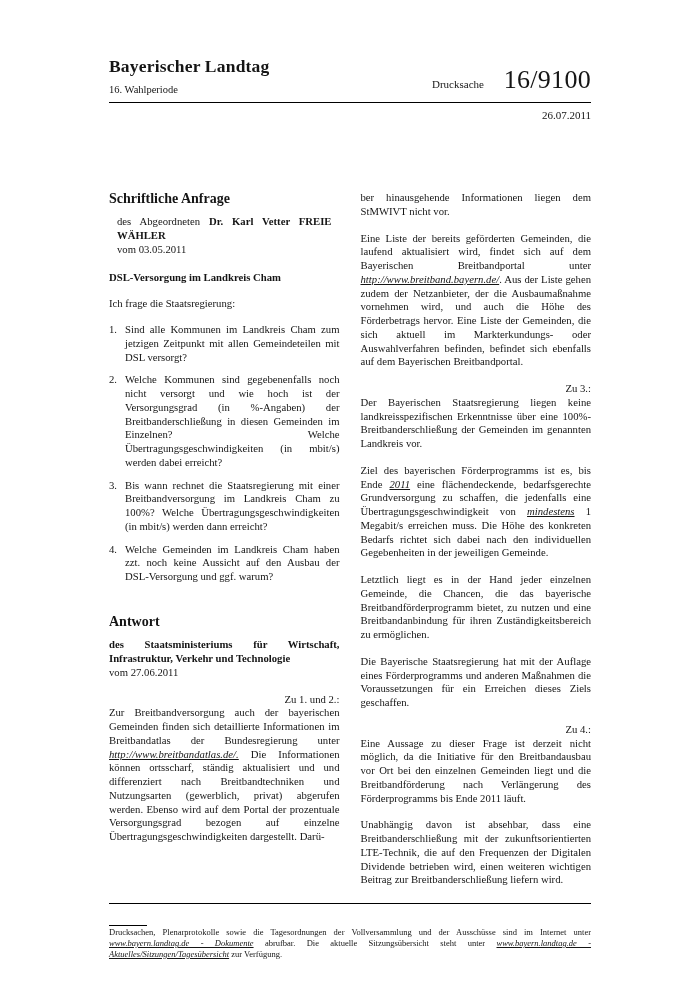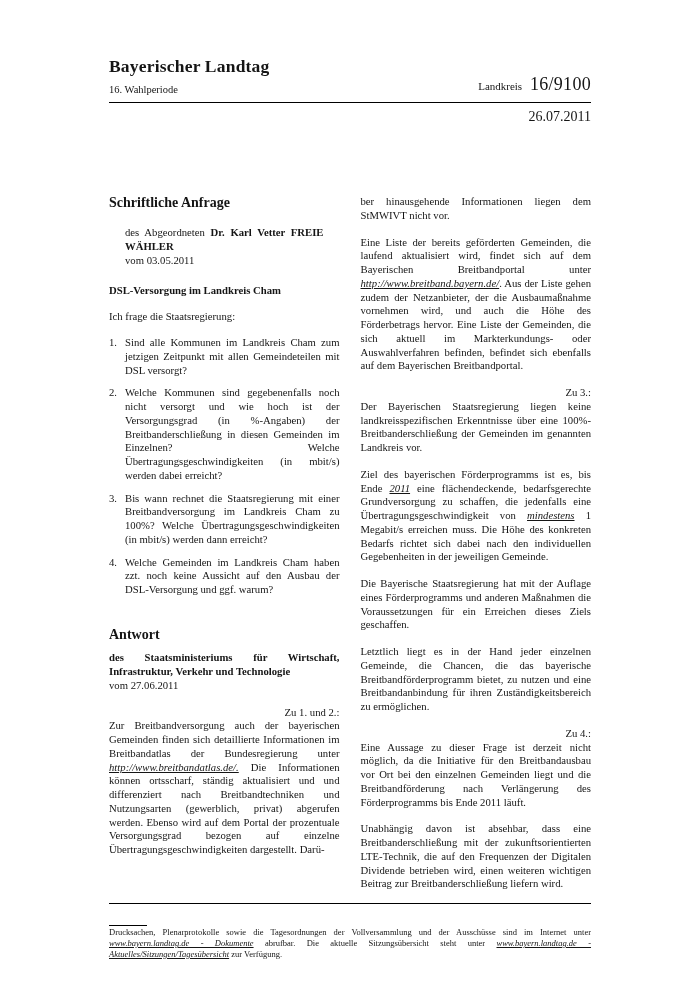--- a/index.html
+++ b/index.html
@@ -14,32 +14,32 @@
     font-family: "Liberation Serif", "DejaVu Serif", serif;
     padding: 56px 65px 0 65px;
     overflow: hidden;
   }
 
   
   .masthead { display: flex; justify-content: space-between; align-items: flex-end; }
   .org { font-size: 17.5px; font-weight: bold; letter-spacing: 0.2px; }
   .period { font-size: 10.5px; margin-top: 7px; }
   .doc-line { font-size: 11px; white-space: nowrap; }
-  .doc-number { font-size: 18px; margin-left: 5px; letter-spacing: 0.3px; }
+  .doc-number { font-size: 26px; margin-left: 17px; letter-spacing: 0.3px; }
   .header-rule { border: 0; border-top: 1.4px solid #000; margin: 7px 0 0; }
-  .doc-date { text-align: right; font-size: 14px; margin-top: 6px; }
+  .doc-date { text-align: right; font-size: 11px; margin-top: 6px; }
 
   
   .columns { display: flex; gap: 21px; margin-top: 70px; }
   .col { flex: 1 1 0; min-width: 0; font-size: 10.7px; line-height: 1.285; text-align: justify; }
 
   .sec-title { font-size: 14px; font-weight: bold; margin: 0 0 9px; text-align: left; line-height: 1.1; }
   .antwort-title { margin-top: 30px; }
 
-  .byline { margin: 16px; }
+  .byline { margin: 8px; }
   .subject { font-weight: bold; margin: 14px 0 13px; text-align: left; }
   .intro { margin: 9px 0 12px; }
 
   .q-list { margin: 0; padding: 0; list-style: none; }
   .q-item { display: flex; margin-top: 9px; }
   .q-item:first-child { margin-top: 0; }
   .q-num { width: 16px; flex: none; }
   .q-text { flex: 1 1 auto; text-align: justify; }
 
   .ministry { font-weight: bold; margin: 0; }
@@ -62,21 +62,21 @@
 <body>
 
 <div class="page">
 
   <div class="masthead">
     <div class="mast-left">
       <div class="org">Bayerischer Landtag</div>
       <div class="period">16. Wahlperiode</div>
     </div>
     <div class="mast-right doc-line">
-      <span>Landkreis</span>
+      <span>Drucksache</span>
       <span class="doc-number">16/9100</span>
     </div>
   </div>
   <hr class="header-rule">
   <div class="doc-date">26.07.2011</div>
 
   <main class="columns">
 
     <section class="col">
       <h1 class="sec-title">Schriftliche Anfrage</h1>
@@ -118,23 +118,23 @@
     <section class="col">
       <p class="para first">ber hinausgehende Informationen liegen dem StMWIVT nicht vor.</p>
 
       <p class="para"><span>Eine Liste der bereits geförderten Gemeinden, die laufend aktualisiert wird, findet sich auf dem Bayerischen Breitbandportal unter </span><a class="doc-link">http://www.breitband.bayern.de/</a><span>. Aus der Liste gehen zudem der Netzanbieter, der die Ausbaumaßnahme vornehmen wird, und auch die Höhe des Förderbetrags hervor. Eine Liste der Gemeinden, die sich aktuell im Markterkundungs- oder Auswahlverfahren befinden, befindet sich ebenfalls auf dem Bayerischen Breitbandportal.</span></p>
 
       <p class="zu">Zu 3.:</p>
       <p class="para">Der Bayerischen Staatsregierung liegen keine landkreisspezifischen Erkenntnisse über eine 100%-Breitbanderschließung der Gemeinden im genannten Landkreis vor.</p>
 
       <p class="para"><span>Ziel des bayerischen Förderprogramms ist es, bis Ende </span><span class="ul">2011</span><span> eine flächendeckende, bedarfsgerechte Grundversorgung zu schaffen, die jedenfalls eine Übertragungsgeschwindigkeit von </span><span class="ul">mindestens</span><span> 1 Megabit/s erreichen muss. Die Höhe des konkreten Bedarfs richtet sich dabei nach den individuellen Gegebenheiten in der jeweiligen Gemeinde.</span></p>
 
+      <p class="para">Letztlich liegt es in der Hand jeder einzelnen Gemeinde, die Chancen, die das bayerische Breitbandförderprogramm bietet, zu nutzen und eine Breitbandanbindung für ihren Zuständigkeitsbereich zu ermöglichen.</p>
+
       <p class="para">Die Bayerische Staatsregierung hat mit der Auflage eines Förderprogramms und anderen Maßnahmen die Voraussetzungen für ein Erreichen dieses Ziels geschaffen.</p>
-
-      <p class="para">Letztlich liegt es in der Hand jeder einzelnen Gemeinde, die Chancen, die das bayerische Breitbandförderprogramm bietet, zu nutzen und eine Breitbandanbindung für ihren Zuständigkeitsbereich zu ermöglichen.</p>
 
       <p class="zu">Zu 4.:</p>
       <p class="para">Eine Aussage zu dieser Frage ist derzeit nicht möglich, da die Initiative für den Breitbandausbau vor Ort bei den einzelnen Gemeinden liegt und die Breitbandförderung nach Verlängerung des Förderprogramms bis Ende 2011 läuft.</p>
 
       <p class="para">Unabhängig davon ist absehbar, dass eine Breitbanderschließung mit der zukunftsorientierten LTE-Technik, die auf den Frequenzen der Digitalen Dividende betrieben wird, einen weiteren wichtigen Beitrag zur Breitbanderschließung liefern wird.</p>
     </section>
 
   </main>
 
   <footer class="footer">

